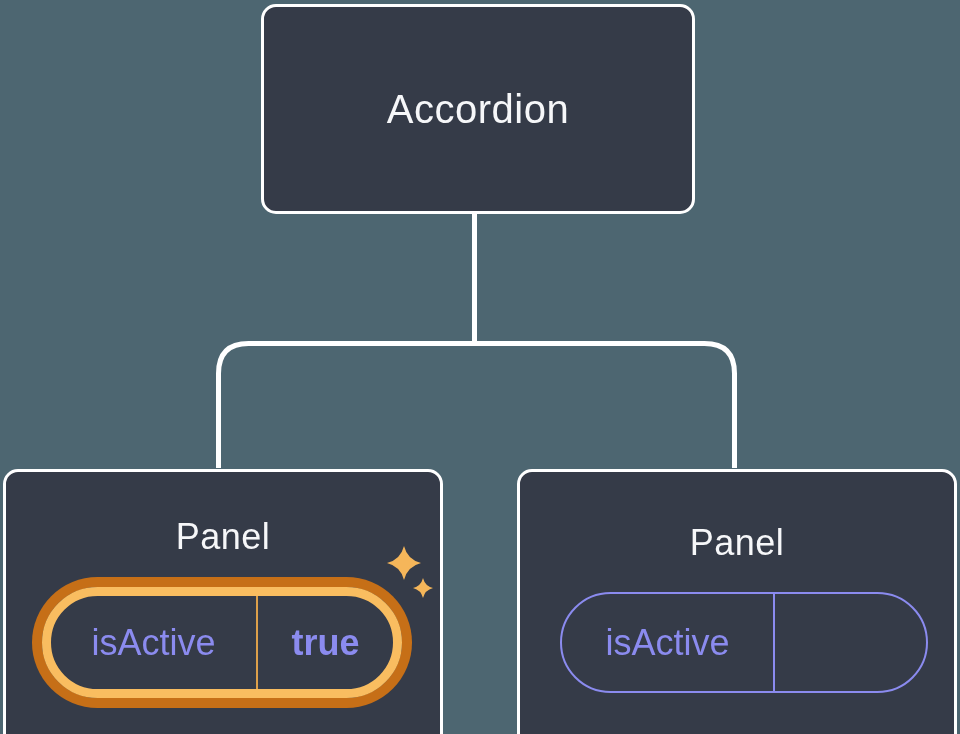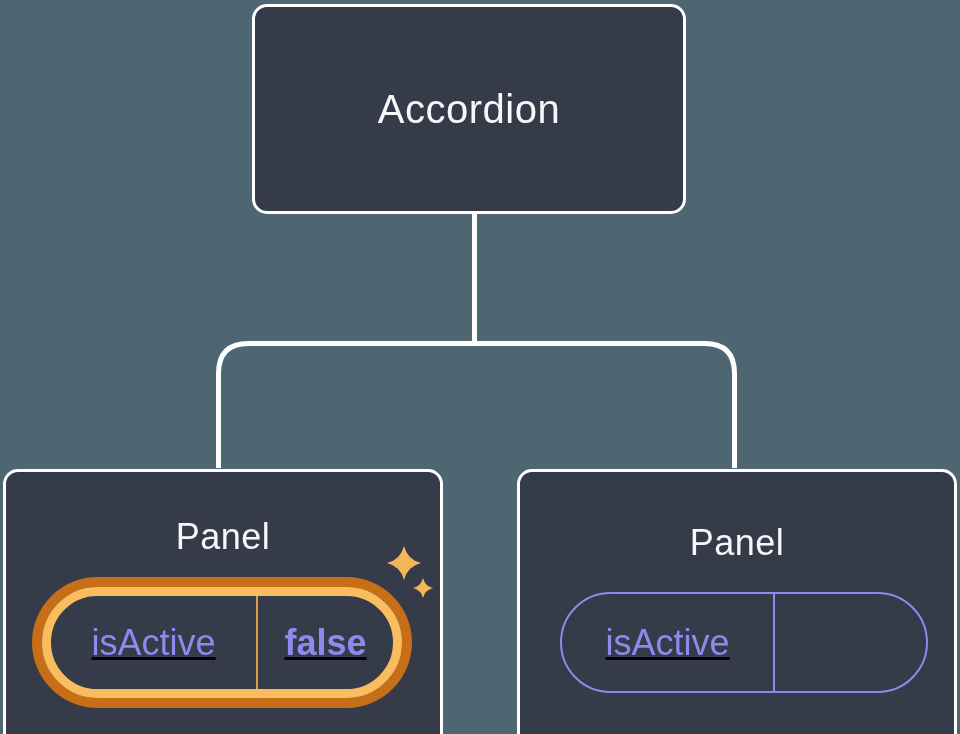--- a/index.html
+++ b/index.html
@@ -25,21 +25,21 @@
   }
   .node {
     position: absolute;
     box-sizing: border-box;
     background: var(--node-fill, #353b48);
     border: 3px solid var(--node-border, #ffffff);
     border-radius: 15px;
     z-index: 1;
   }
   .node-accordion {
-    left: 252px;
+    left: 261px;
     top: 4px;
     width: 434px;
     height: 210px;
     display: flex;
     align-items: center;
     justify-content: center;
   }
   .node-title {
     color: var(--node-text, #f6f7f9);
     font-size: 40px;
@@ -74,21 +74,20 @@
   .pill {
     position: absolute;
     box-sizing: border-box;
     border-radius: 999px;
     z-index: 1;
   }
   .pill-inner {
     display: flex;
     height: 100%;
     align-items: stretch;
-    text-decoration: underline;
   }
   .pill-cell {
     display: flex;
     align-items: center;
     justify-content: center;
     font-size: 36px;
     color: var(--prop-text, #8b8bef);
   }
   .pill-cell.key { flex: 0 0 auto; }
   .pill-cell.value { flex: 1 1 auto; }
@@ -142,21 +141,21 @@
   <div class="node node-accordion">
     <span class="node-title">Accordion</span>
   </div>
 
   <div class="node node-panel node-panel-left">
     <div class="panel-title">Panel</div>
     <div class="pill pill-highlight">
       <div class="pill-inner">
         <div class="pill-cell key">isActive</div>
         <div class="pill-divider"></div>
-        <div class="pill-cell value bold">false</div>
+        <div class="pill-cell value bold">true</div>
       </div>
     </div>
   </div>
 
   <svg class="sparkles" width="60" height="66" viewBox="0 0 60 66">
     <g fill="var(--sparkle, #f5b65a)">
       <path transform="translate(27,25)" d="M0 -17 Q3.4 -3.4 17 0 Q3.4 3.4 0 17 Q-3.4 3.4 -17 0 Q-3.4 -3.4 0 -17 Z"></path>
       <path transform="translate(46,50)" d="M0 -10 Q2 -2 10 0 Q2 2 0 10 Q-2 2 -10 0 Q-2 -2 0 -10 Z"></path>
     </g>
   </svg>

